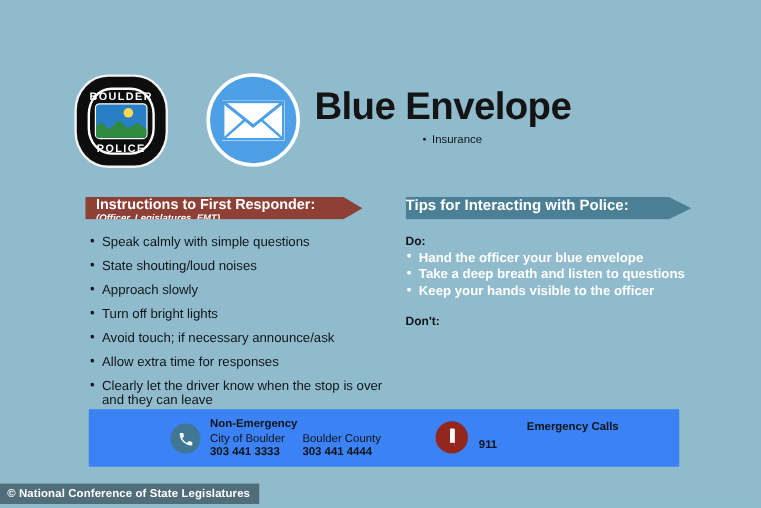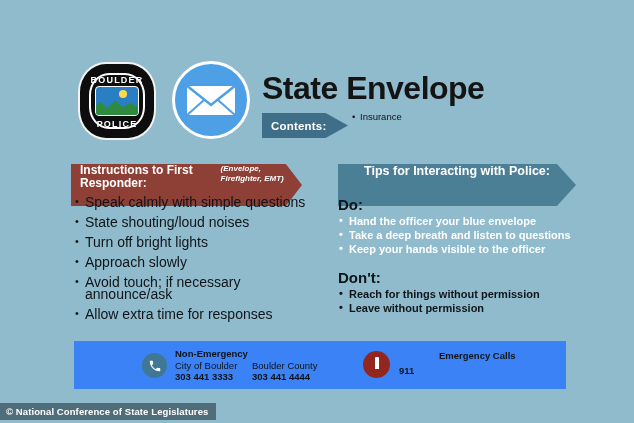--- a/index.html
+++ b/index.html
@@ -26,21 +26,21 @@
   .header {
     position: absolute;
     left: 0; top: 52px;
     width: 634px;
     height: 100px;
   }
 
   
   .badge {
     position: absolute;
-    left: 78px; top: 10px;
+    left: 62px; top: 10px;
     width: 78px; height: 78px;
   }
   .badge-shape {
     position: absolute;
     left: 0; top: 0;
     width: 78px; height: 78px;
     background: #0d0d0d;
     border-radius: 28px 28px 28px 28px / 30px 30px 30px 30px;
     border: 2px solid #f2f2f2;
     box-sizing: border-box;
@@ -162,24 +162,23 @@
   .contents-list li::before {
     content: "\2022";
     position: absolute;
     left: 0;
     color: #101418;
   }
 
   
   .banner {
     position: absolute;
-    height: 42px;
+    height: 19px;
     display: flex;
-    flex-direction: row;
-    justify-content: center;
+    flex-direction: column;
   }
   .banner-red {
     left: 71px; top: 164px;
     width: 231px;
     background: #8e3f36;
     clip-path: polygon(0 0, 93% 0, 100% 50%, 93% 100%, 0 100%);
     padding-left: 9px;
     box-sizing: border-box;
   }
   .banner-red .b-title {
@@ -210,21 +209,21 @@
 
   
   .resp-list {
     position: absolute;
     left: 74px; top: 196px;
     width: 250px;
     margin: 0; padding: 0;
     list-style: none;
   }
   .resp-list li {
-    font-size: 14px;
+    font-size: 11px;
     color: #111418;
     line-height: 12px;
     padding-left: 11px;
     margin-bottom: 8px;
     position: relative;
   }
   .resp-list li::before {
     content: "\2022";
     position: absolute;
     left: 1px; top: -1px;
@@ -232,21 +231,21 @@
     font-size: 11px;
   }
 
   .tips {
     position: absolute;
     left: 338px; top: 196px;
     width: 250px;
   }
   .tips h4 {
     margin: 0 0 1px 0;
-    font-size: 15px;
+    font-size: 10px;
     font-weight: bold;
     color: #10151a;
   }
   .tips ul {
     margin: 0 0 13px 0;
     padding: 0;
     list-style: none;
   }
   .tips li {
     font-size: 11px;
@@ -390,61 +389,55 @@
       <div class="env-flap">
         <svg width="52" height="33" viewBox="0 0 52 33">
           <rect x="1" y="1" width="50" height="31" fill="#ffffff" stroke="#4d9fe6" stroke-width="2"></rect>
           <path d="M1 1 L26 21 L51 1" fill="none" stroke="#4d9fe6" stroke-width="2.5"></path>
           <path d="M1 32 L19 16" fill="none" stroke="#4d9fe6" stroke-width="2"></path>
           <path d="M51 32 L33 16" fill="none" stroke="#4d9fe6" stroke-width="2"></path>
         </svg>
       </div>
     </div>
 
-    <div class="title">State Envelope</div>
-
-    <div class="contents-pennant">
-      <span>Contents:</span>
-    </div>
+    <div class="title">Blue Envelope</div>
+
 
     <ul class="contents-list">
       <li>Insurance</li>
     </ul>
   </div>
 
   <div class="banner banner-red">
     <div class="b-title">Instructions to First Responder:</div>
-    <div class="b-sub">(Envelope, Firefighter, EMT)</div>
+    <div class="b-sub">(Officer, Legislatures, EMT)</div>
   </div>
 
   <ul class="resp-list">
     <li>Speak calmly with simple questions</li>
     <li>State shouting/loud noises</li>
+    <li>Approach slowly</li>
     <li>Turn off bright lights</li>
-    <li>Approach slowly</li>
     <li>Avoid touch; if necessary announce/ask</li>
     <li>Allow extra time for responses</li>
+    <li>Clearly let the driver know when the stop is over and they can leave</li>
   </ul>
 
   <div class="banner banner-blue">
     <div class="b-title">Tips for Interacting with Police:</div>
   </div>
 
   <div class="tips">
     <h4>Do:</h4>
     <ul class="do">
       <li>Hand the officer your blue envelope</li>
       <li>Take a deep breath and listen to questions</li>
       <li>Keep your hands visible to the officer</li>
     </ul>
     <h4>Don't:</h4>
-    <ul class="dont">
-      <li>Reach for things without permission</li>
-      <li>Leave without permission</li>
-    </ul>
   </div>
 
   <div class="contact-panel">
 
     <div class="phone-icon">
       <svg width="14" height="14" viewBox="0 0 24 24">
         <path d="M6.6 10.8c1.4 2.8 3.8 5.2 6.6 6.6l2.2-2.2c.3-.3.7-.4 1-.2 1.2.4 2.4.6 3.6.6.6 0 1 .4 1 1V20c0 .6-.4 1-1 1C10.6 21 3 13.4 3 4c0-.6.4-1 1-1h3.4c.6 0 1 .4 1 1 0 1.3.2 2.5.6 3.6.1.4 0 .8-.2 1l-2.2 2.2z" fill="#ffffff"></path>
       </svg>
     </div>
     <div class="non-emerg-label">Non-Emergency</div>

